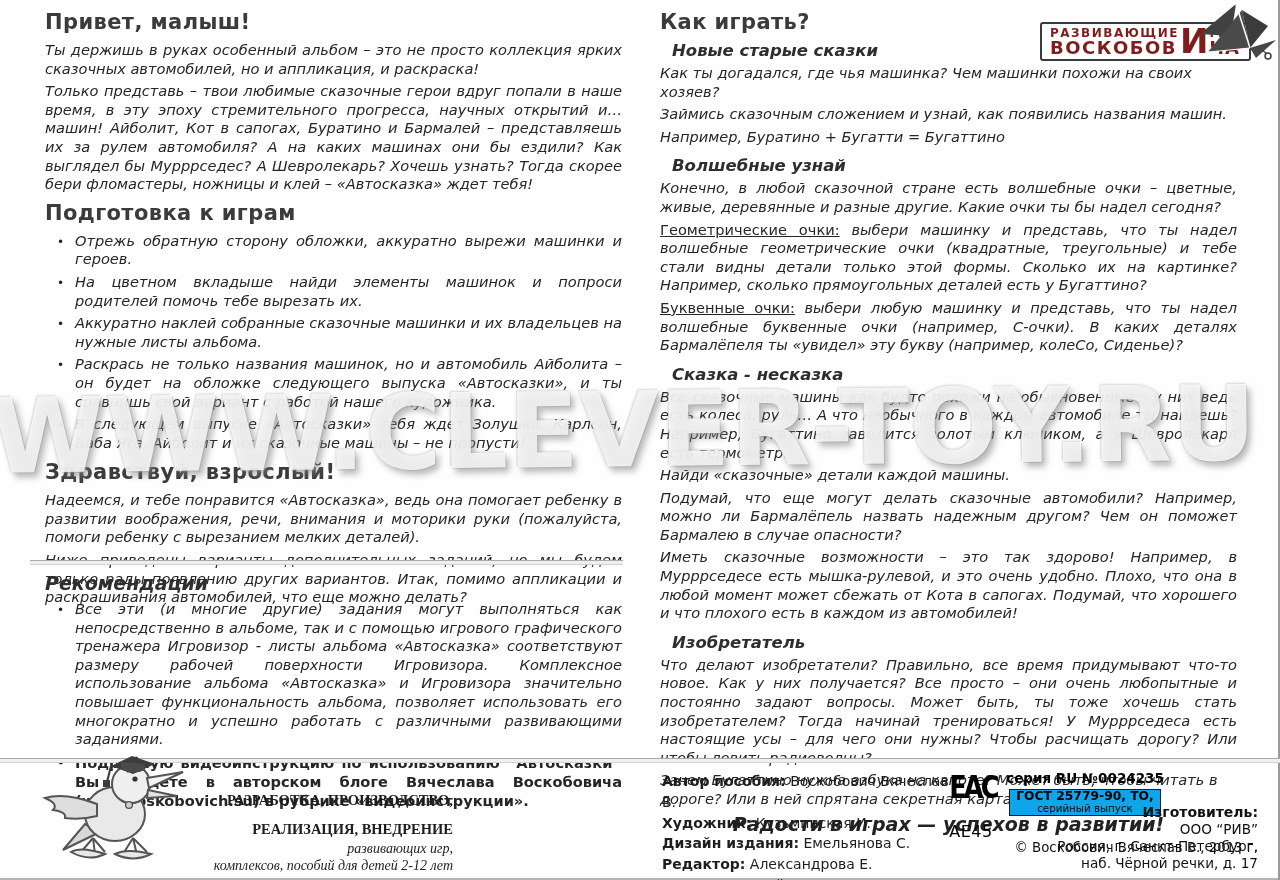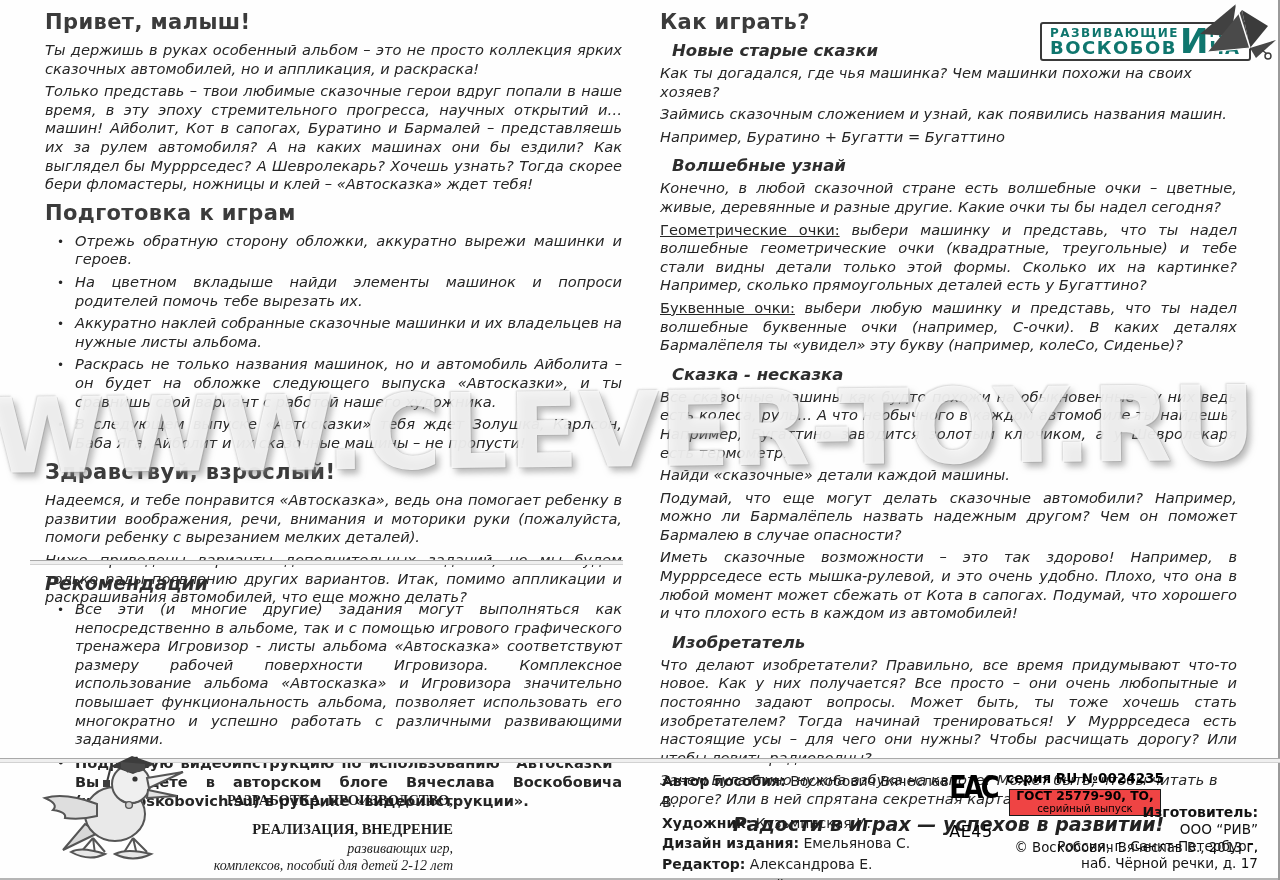--- a/index.html
+++ b/index.html
@@ -25,21 +25,21 @@
   .rule.full{left:0;top:758px;width:1280px;}
   .slogan{font-size:19px;font-weight:bold;font-style:italic;text-align:center;margin-top:4px;color:#222;}
   
   .watermark{position:absolute;left:-10px;top:378px;width:1300px;z-index:5;pointer-events:none;
       font-size:104px;font-weight:bold;letter-spacing:0;line-height:1;white-space:nowrap;
       color:rgba(252,252,252,.82);transform:rotate(-.6deg);
       text-shadow:4px 5px 6px rgba(130,130,130,.55),-1px -1px 2px rgba(150,150,150,.35),1px 1px 0 rgba(180,180,180,.4);}
   
   .logo-box{position:absolute;left:1040px;top:22px;z-index:3;border:2.5px solid #3a3a3a;border-radius:3px;
       background:#fff;padding:2px 8px 3px;display:grid;grid-template-columns:auto auto auto;
-      grid-template-areas:"tl i tr" "bl i br";align-items:center;color:#0f766e;}
+      grid-template-areas:"tl i tr" "bl i br";align-items:center;color:#7f1d1d;}
   .lg-tl{grid-area:tl;font-size:12px;font-weight:bold;letter-spacing:1.5px;}
   .lg-bl{grid-area:bl;font-size:18px;font-weight:bold;letter-spacing:1.5px;line-height:16px;}
   .lg-i{grid-area:i;font-size:34px;font-weight:bold;line-height:30px;margin:0 1px;}
   .lg-tr{grid-area:tr;font-size:12px;font-weight:bold;letter-spacing:1px;}
   .lg-br{grid-area:br;font-size:18px;font-weight:bold;letter-spacing:1px;line-height:16px;}
   .origami{position:absolute;left:1196px;top:2px;z-index:3;}
   
   .crow{position:absolute;left:15px;top:752px;z-index:4;}
   .promo{position:absolute;left:85px;top:780px;width:368px;text-align:right;z-index:3;
       font-family:"Liberation Serif","DejaVu Serif",serif;color:#1d1d1d;}
@@ -48,21 +48,21 @@
   .promo .ps{font-size:13.5px;font-weight:bold;line-height:16.5px;}
   .promo .gap{height:4px;}
   .credits{position:absolute;left:662px;top:771px;width:300px;font-size:14px;line-height:20.8px;color:#1e1e1e;}
   .credits .cl{font-weight:bold;}
   .eac{position:absolute;left:948px;top:774px;width:46px;text-align:center;color:#000;}
   .eac .mark{font-size:27px;font-weight:900;letter-spacing:-3px;transform:scale(.95,1.2);line-height:26px;}
   .eac .code{font-size:16px;margin-top:22px;letter-spacing:.5px;}
   .cert{position:absolute;left:996px;top:771px;width:178px;text-align:center;color:#000;}
   .cert .c1{font-size:12.6px;font-weight:bold;line-height:15px;}
   .cert .c2{font-size:13.5px;font-weight:bold;line-height:15px;}
-  .gost{display:inline-block;border:1.5px solid #1a1a1a;margin-top:3px;padding:0 6px 1px;background:#ef4444;}
+  .gost{display:inline-block;border:1.5px solid #1a1a1a;margin-top:3px;padding:0 6px 1px;background:#0ea5e9;}
   .gost .g1{font-size:12.3px;font-weight:bold;line-height:13px;}
   .gost .g2{font-size:10.3px;line-height:11px;}
   .maker{position:absolute;left:1056px;top:804px;width:202px;text-align:right;color:#111;}
   .maker .m0{font-size:14px;font-weight:bold;line-height:17px;}
   .maker .mline{font-size:13.6px;line-height:17px;}
   .copyright{position:absolute;left:730px;top:839px;width:528px;text-align:right;
       font-size:13.3px;line-height:18.5px;color:#111;}
 </style>
 </head>
 <body>

